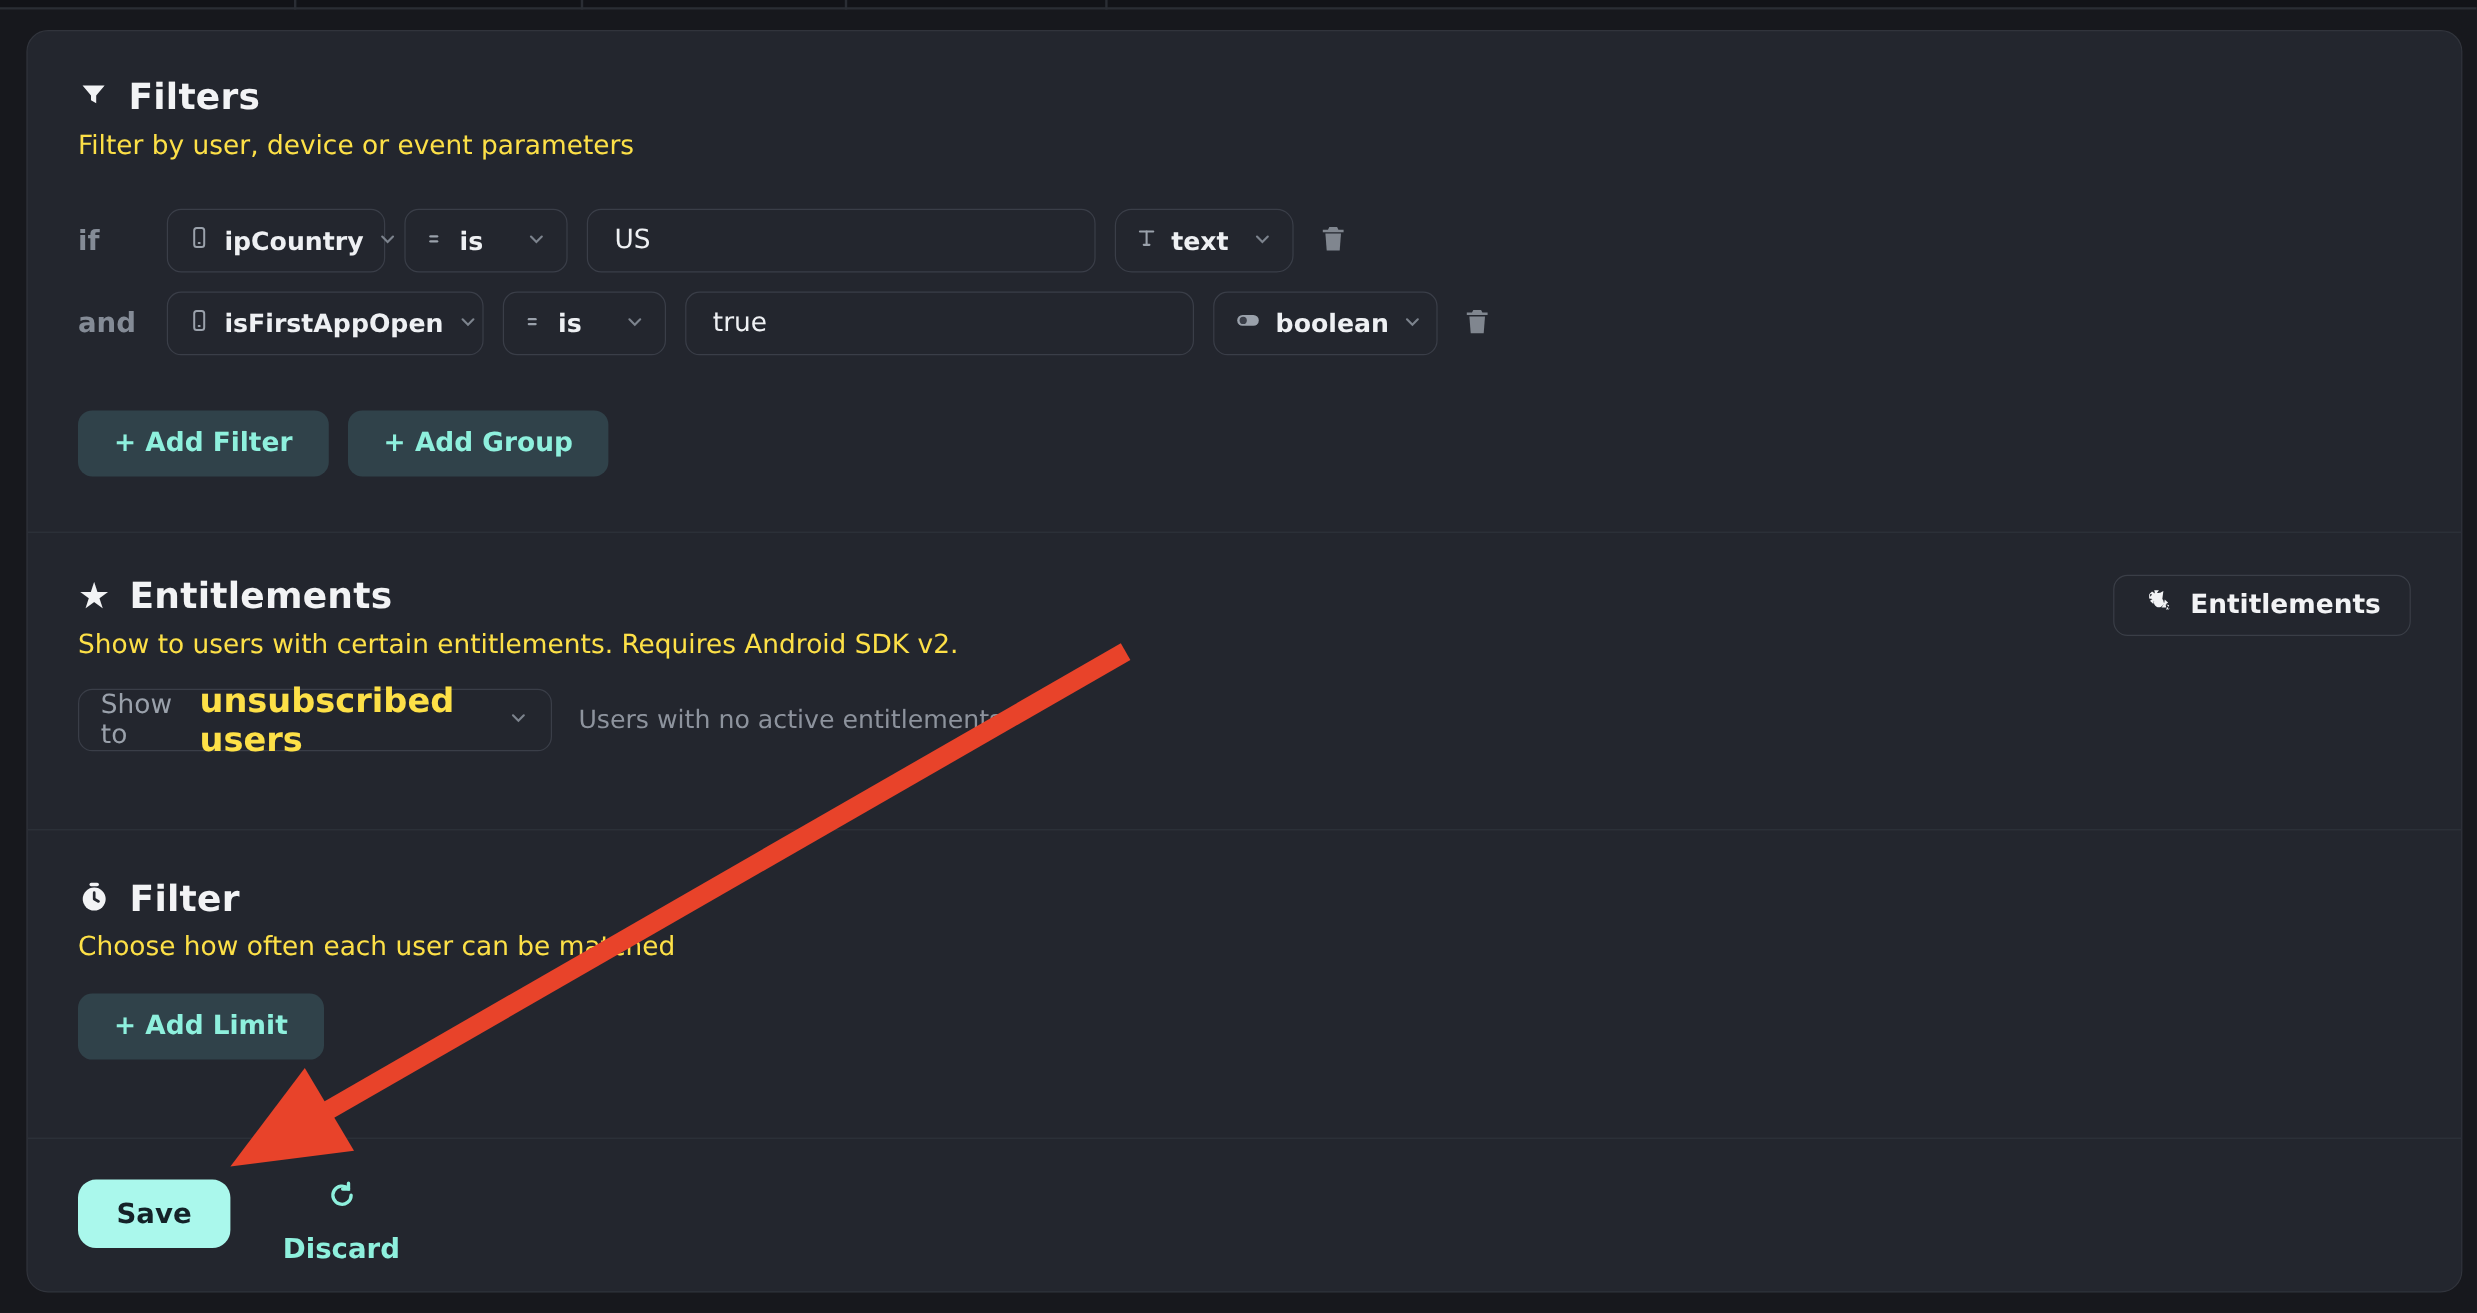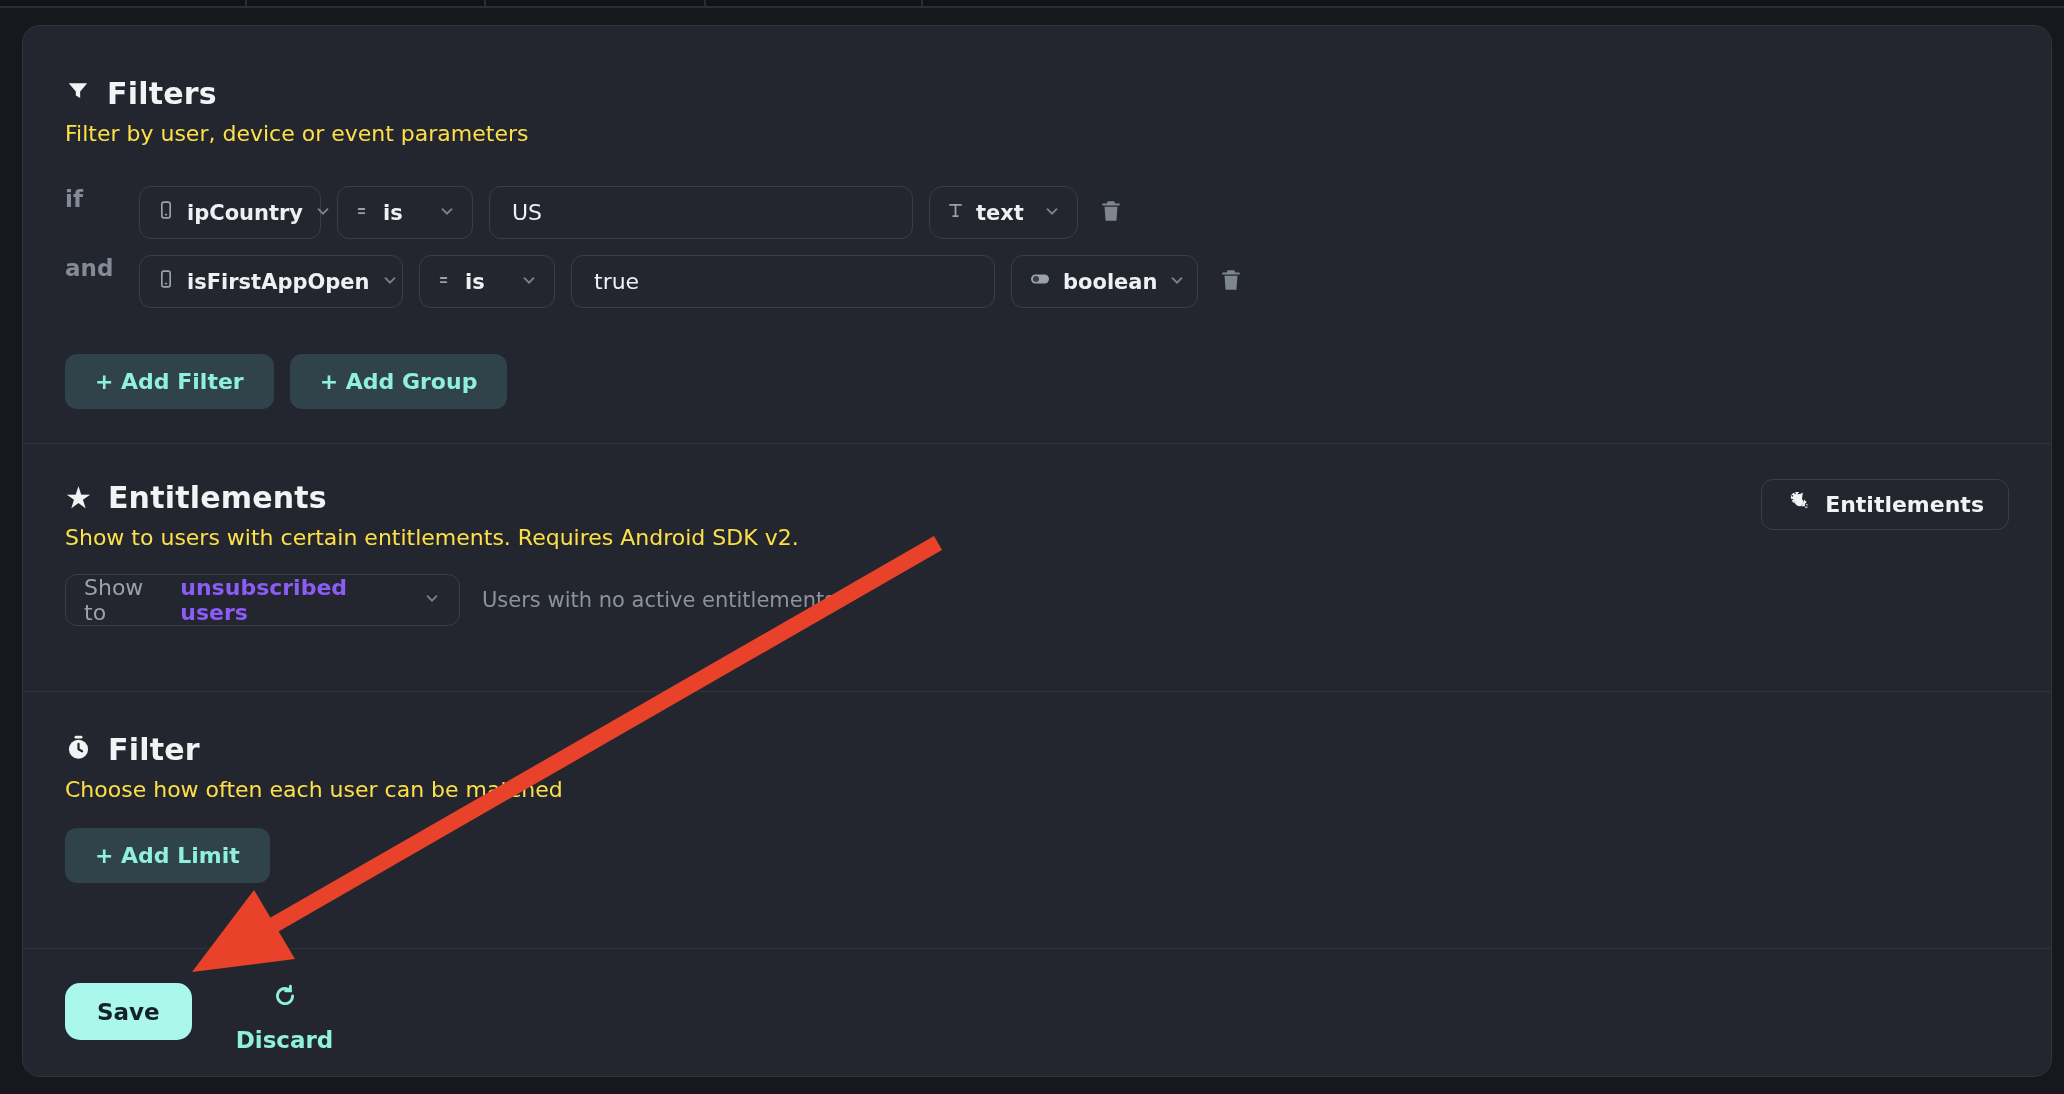--- a/index.html
+++ b/index.html
@@ -20,35 +20,35 @@
   
   .card { position:absolute; left:22px; top:25px; width:2030px; height:1052px;
     background:#23262e; border:1px solid #31343c; border-radius:18px; overflow:hidden; }
 
   .sec { border-bottom:1px solid #2f333b; position:relative; }
   .sec-filters { height:418px; padding:38px 42px 0; }
   .sec-entitlements { height:248px; padding:36px 42px 0; }
   .sec-limit { height:257px; padding:40px 42px 0; }
   .footer { height:128px; padding:34px 42px 0; display:flex; align-items:flex-start; }
 
-  .sec-head { display:flex; justify-content:space-between; align-items:flex-start;margin-top:12px; }
+  .sec-head { display:flex; justify-content:space-between; align-items:flex-start; }
   .title-row { display:flex; align-items:center; gap:16px; margin-bottom:10px; }
   .sec-title { font-size:30px; font-weight:700; color:#f2f3f5; letter-spacing:0.2px; }
   .subtitle { font-size:22px; color:#fde047; margin-bottom:40px; }
   .sec-entitlements .subtitle, .sec-limit .subtitle { margin-bottom:0; margin-top:4px; }
 
   .head-actions { display:flex; align-items:center; gap:18px; }
   .icon-btn { width:53px; height:52px; border:1px solid #3a3e47; border-radius:12px;
     background:transparent; display:flex; align-items:center; justify-content:center; cursor:pointer; }
   .badge { display:flex; align-items:center; gap:12px; height:52px; padding:0 22px;
     border:1.5px solid #7a6230; border-radius:10px; background:#393223;
     color:#e9a93e; font-size:23px; font-weight:700; }
 
   
-  .frow { display:flex; margin-bottom:16px; }
+  .frow { display:flex; align-items:center; margin-bottom:16px; }
   .conj { width:74px; font-size:23px; font-weight:600; color:#848b96; flex:0 0 74px; }
   .pill { height:53px; border:1px solid #3a3e48; border-radius:12px; background:transparent;
     display:flex; align-items:center; gap:11px; padding:0 16px; margin-right:16px;
     font-size:21px; color:#eef0f3; cursor:pointer; }
   .pill .lbl { font-weight:600; }
   .pill-field-1 { width:182px; } .pill-field-2 { width:264px; }
   .pill-op { width:136px; }
   .pill-type-text { width:149px;border-radius:14px; } .pill-type-bool { width:187px; }
   .val-input { width:424px; height:53px; border:1px solid #3a3e48; border-radius:12px;
     background:transparent; color:#eef0f3; font-size:22px; padding:0 22px; margin-right:16px;
@@ -62,21 +62,21 @@
 
   
   .ent-btn { position:absolute; top:35px; right:42px; height:51px; padding:0 24px;
     display:flex; align-items:center; gap:13px; background:transparent;
     border:1px solid #3a3e47; border-radius:12px; color:#f2f3f5; font-size:22px;
     font-weight:600; cursor:pointer; font-family:inherit; }
   .show-row { display:flex; align-items:center; gap:22px; margin-top:24px; }
   .show-dd { width:395px; height:52px; border:1px solid #3a3e48; border-radius:12px;
     background:transparent; display:flex; align-items:center; gap:12px; padding:16px 18px; cursor:pointer;justify-content:center; }
   .show-dd .muted { color:#9aa1ab; font-size:22px; }
-  .show-dd .val { color:#8b5cf6; font-size:22px; font-weight:700; }
+  .show-dd .val { color:#fde047; font-size:28px; font-weight:700; }
   .caption { color:#8d939d; font-size:21px; }
 
   
   .save-btn { height:57px; padding:0 32px; border:none; border-radius:15px; background:#aaf8ec;
     color:#142228; font-size:23px; font-weight:700; cursor:pointer; font-family:inherit; }
   .discard-btn { display:flex; align-items:center; gap:13px; background:none; border:none;
     margin-left:44px; color:#8ef0dd; font-size:23px; font-weight:700; cursor:pointer;
     font-family:inherit; height:57px;flex-direction:column; }
 
   .star-glyph { font-size:30px; color:#f2f3f5; line-height:1; }

